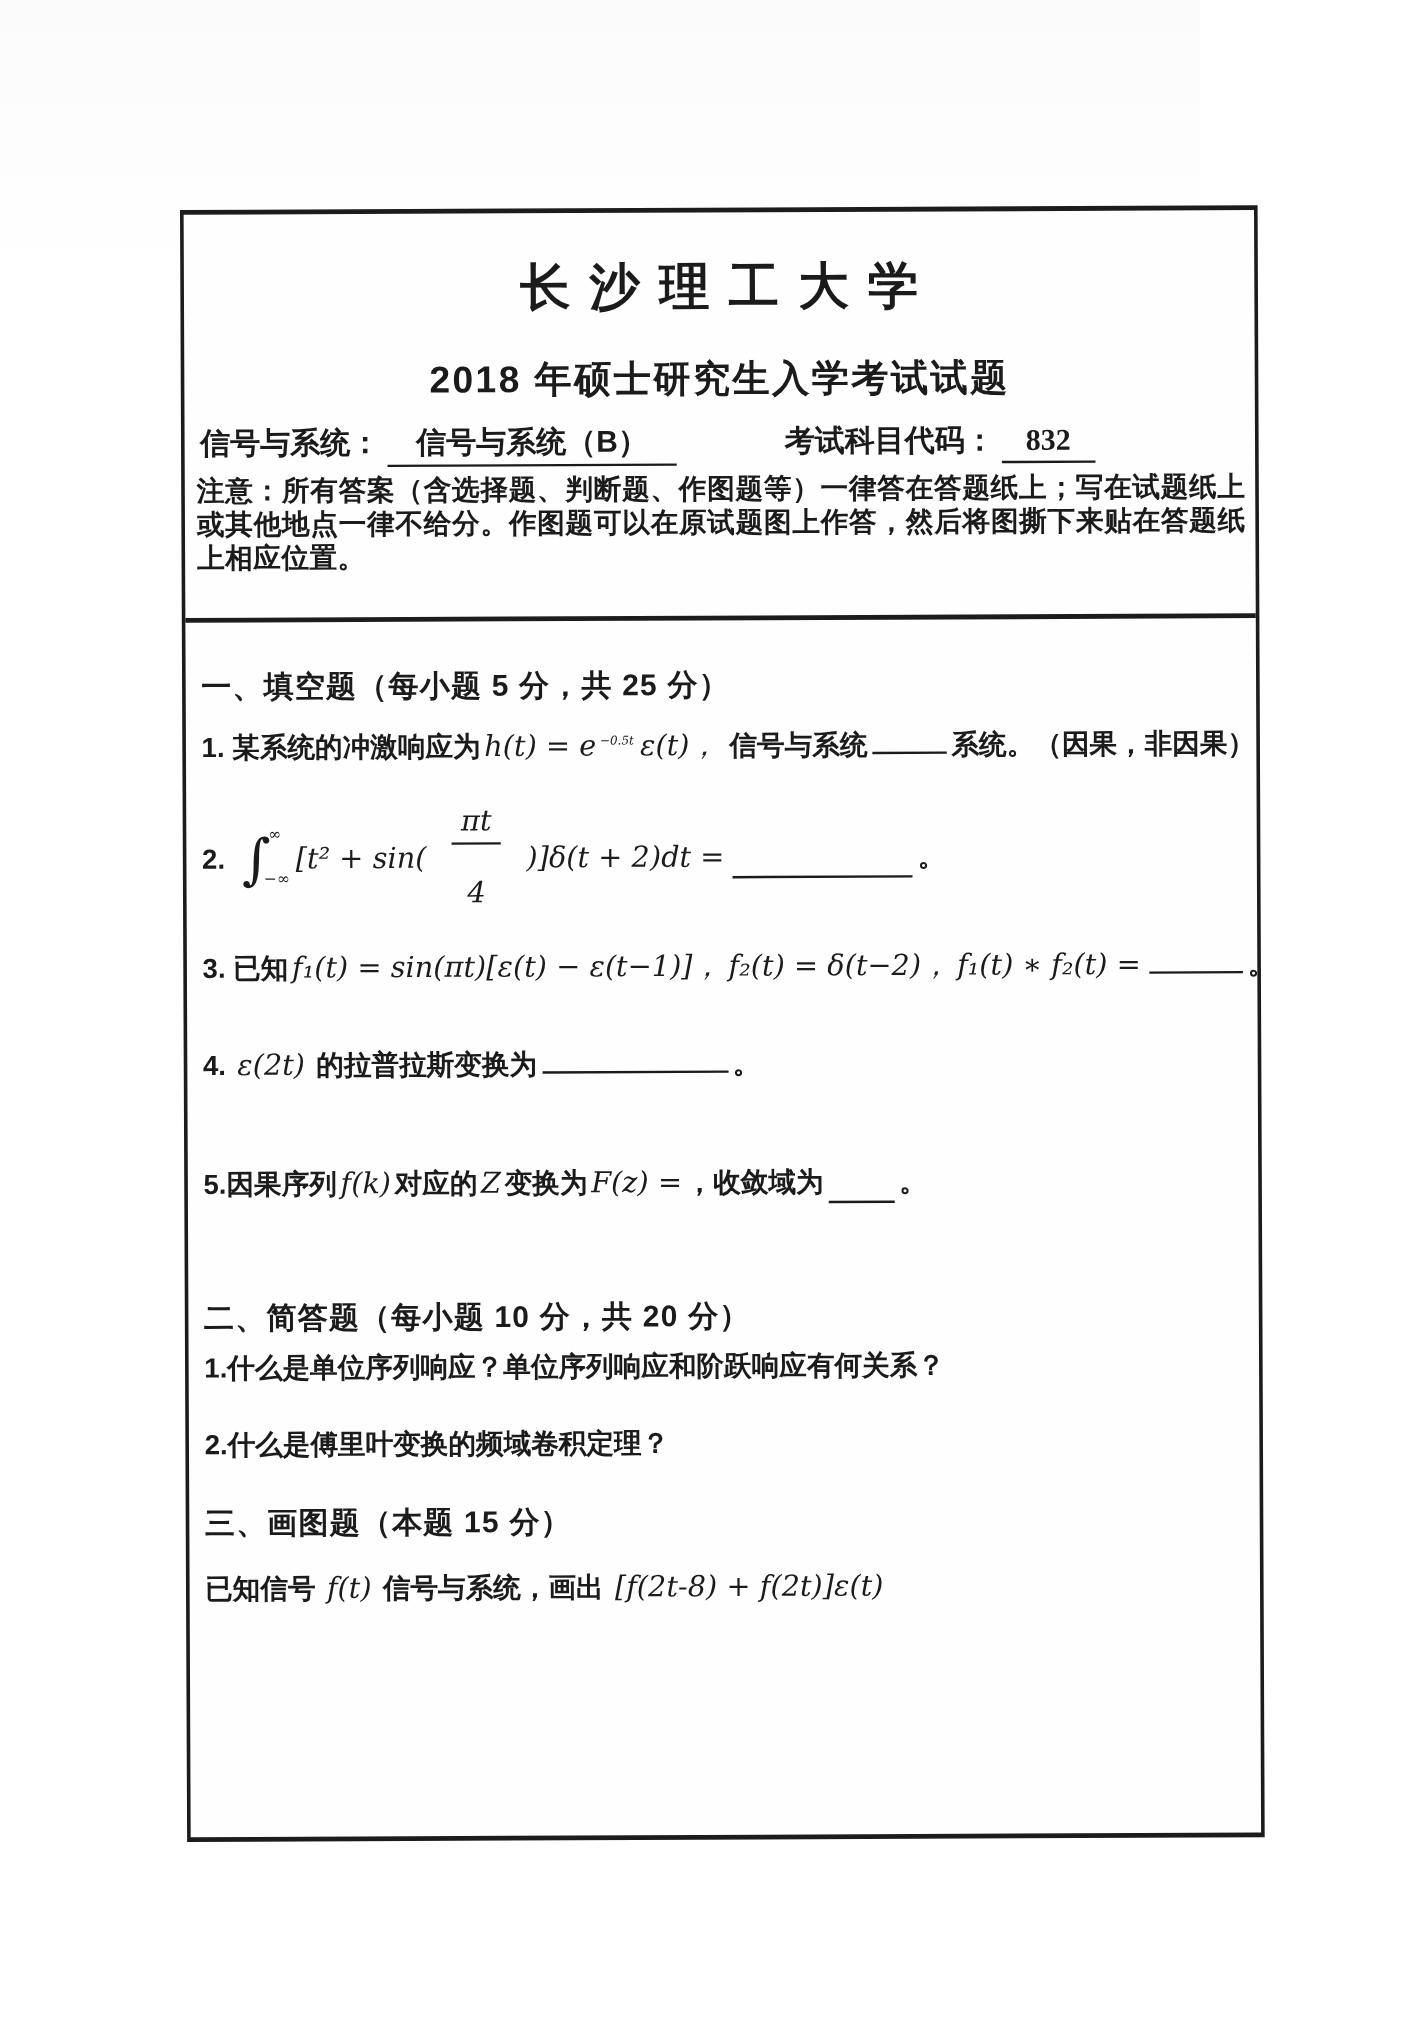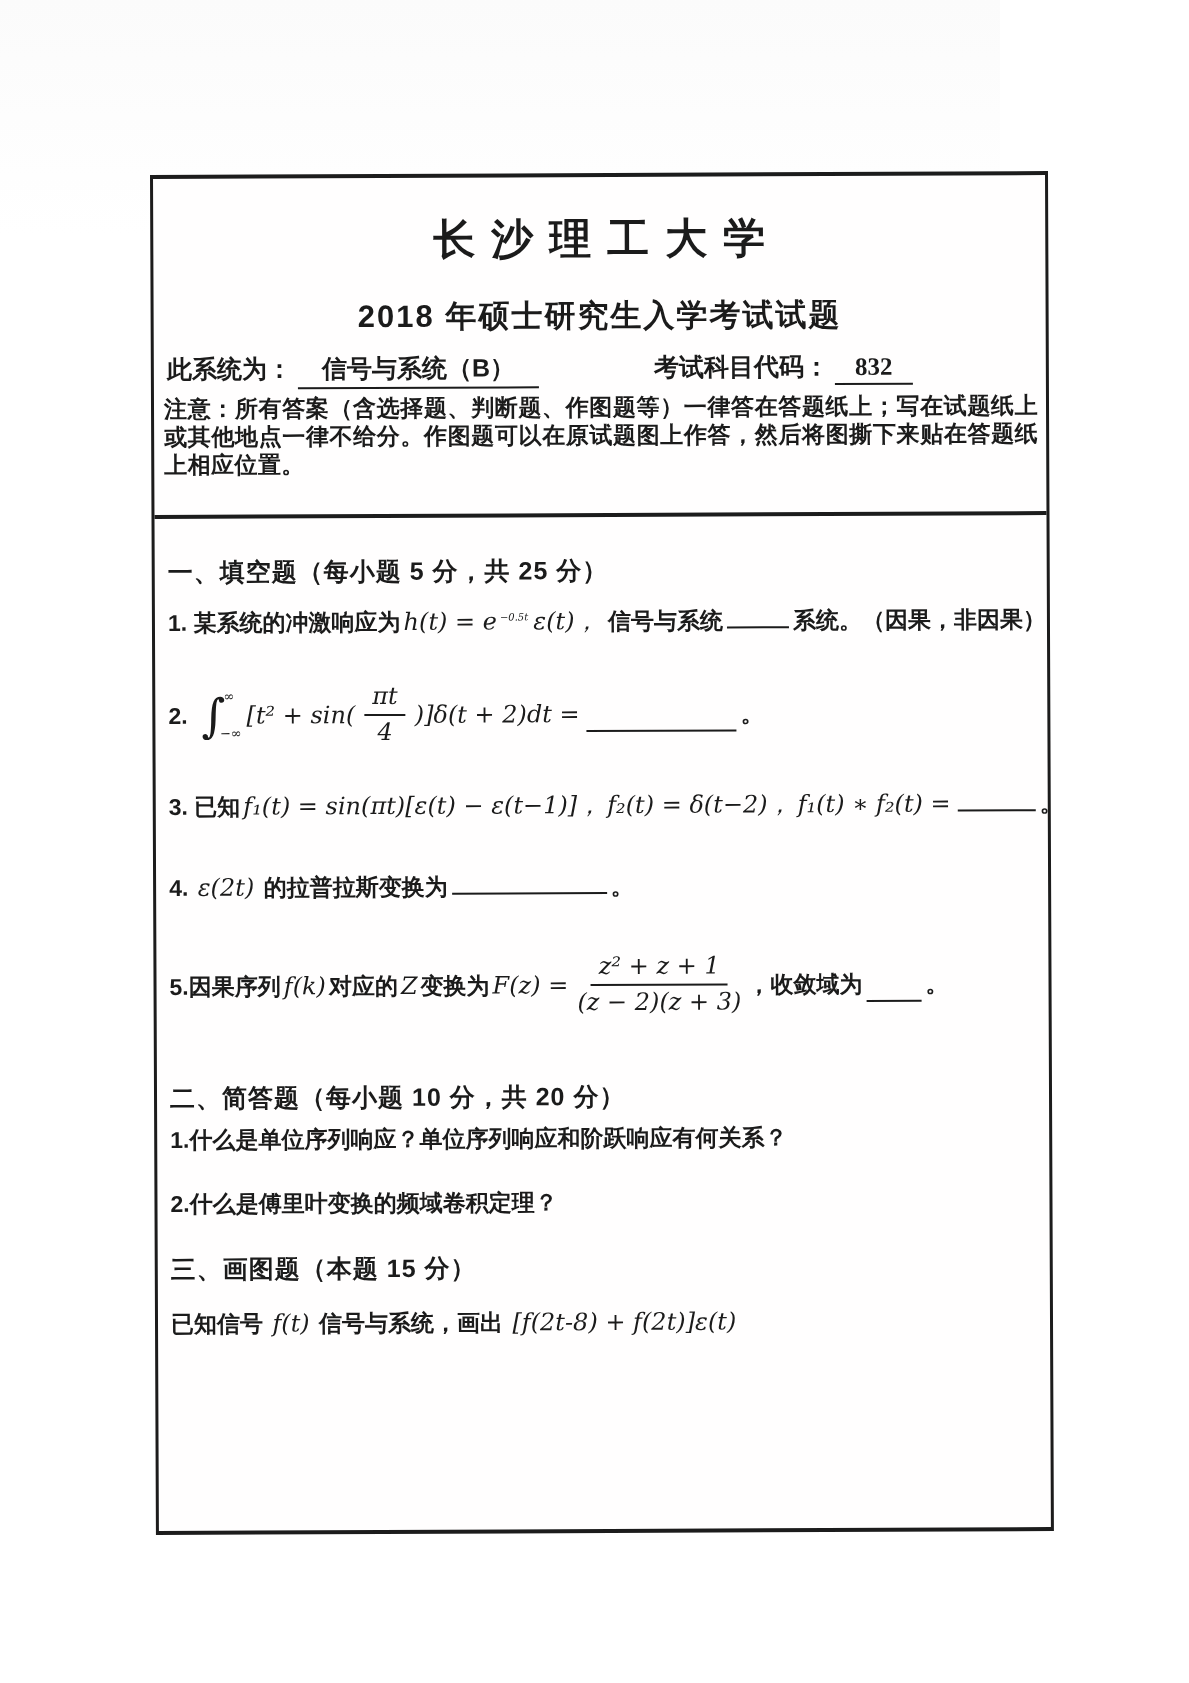--- a/index.html
+++ b/index.html
@@ -47,21 +47,21 @@
   .flexline .blank{transform:translateY(10px);}
   .w55{width:55px}.w62{width:62px}.w78{width:78px}.w150{width:150px}.w155{width:155px}
   .intwrap{position:relative;display:inline-block;margin:0 18px 0 14px;}
   .int{font-family:"DejaVu Serif",serif;font-style:normal;font-size:46px;line-height:1;}
   .ilim{position:absolute;font-family:"DejaVu Serif",serif;font-style:normal;font-size:13px;}
   .iupper{top:-4px;right:-9px;}
   .ilower{bottom:-2px;right:-16px;}
   .frac{display:inline-flex;flex-direction:column;align-items:center;margin:0 6px;line-height:1.15;}
   .fnum{display:block;padding:0 8px 3px;border-bottom:2.2px solid #1b1b1b;}
   .fden{display:block;padding-top:3px;}
-  .frac .math{margin:0;font-style:italic;}
+  .frac .math{margin:12px;font-style:italic;}
   #h1{position:absolute;top:377px;left:13px;}
   #q1{top:428px;}
   #q2{top:498px;height:78px;}
   #q3{top:612px;}
   #q4{top:694px;}
   #q5{top:758px;height:100px;}
   #h2{position:absolute;top:903px;left:13px;}
   #s2q1{top:946px;}
   #s2q2{top:1010px;}
   #h3{position:absolute;top:1074px;left:13px;}
@@ -72,21 +72,21 @@
 
 <div class="scan">
   <div class="paper">
 
     <div class="uni cn">长沙理工大学</div>
 
     <div class="examtitle cn">2018 年硕士研究生入学考试试题</div>
 
     <div class="subjrow">
       <span class="sr-left">
-        <span class="cn">此系统为：</span><span class="cn u">信号与系统（B）</span>
+        <span class="cn">信号与系统：</span><span class="cn u">信号与系统（B）</span>
       </span>
       <span class="sr-right">
         <span class="cn">考试科目代码：</span><span class="cn u code">832</span>
       </span>
     </div>
 
     <div class="notice cn">注意：所有答案（含选择题、判断题、作图题等）一律答在答题纸上；写在试题纸上或其他地点一律不给分。作图题可以在原试题图上作答，然后将图撕下来贴在答题纸上相应位置。</div>
 
     <div class="rule"></div>
 
@@ -127,24 +127,20 @@
     </div>
 
     <div id="q5" class="line flexline">
       <span class="cn">5.</span>
       <span class="cn">因果序列</span>
       <span class="math">f(k)</span>
       <span class="cn">对应的</span>
       <span class="math">Z</span>
       <span class="cn">变换为</span>
       <span class="math">F(z) =</span>
-      <span class="frac">
-        <span class="fnum math">z² + z + 1</span>
-        <span class="fden math">(z − 2)(z + 3)</span>
-      </span>
       <span class="cn">，收敛域为</span>
       <span class="blank w55"></span>
       <span class="cn">。</span>
     </div>
 
     <div id="h2" class="h cn">二、简答题（每小题 10 分，共 20 分）</div>
 
     <div id="s2q1" class="line cn">1.什么是单位序列响应？单位序列响应和阶跃响应有何关系？</div>
 
     <div id="s2q2" class="line cn">2.什么是傅里叶变换的频域卷积定理？</div>

